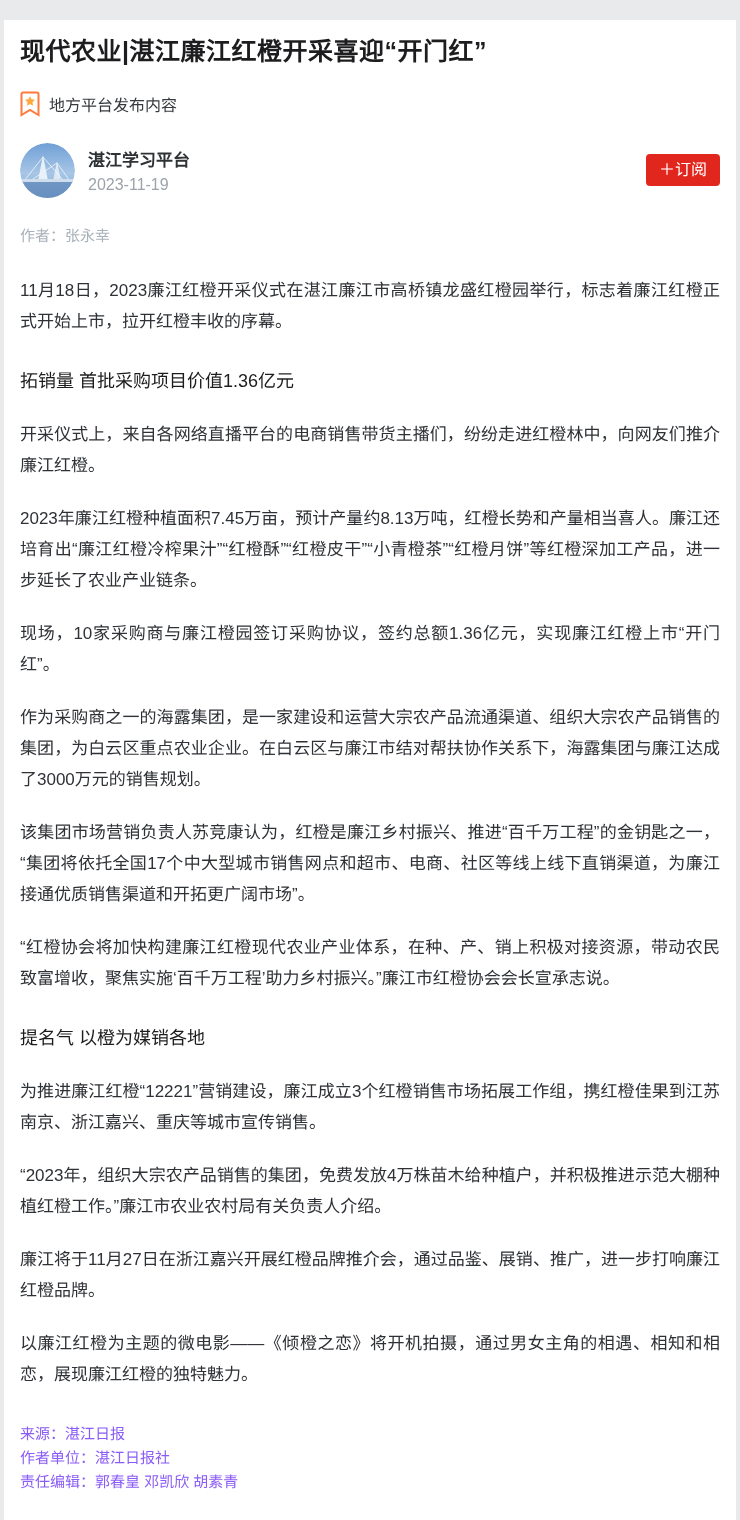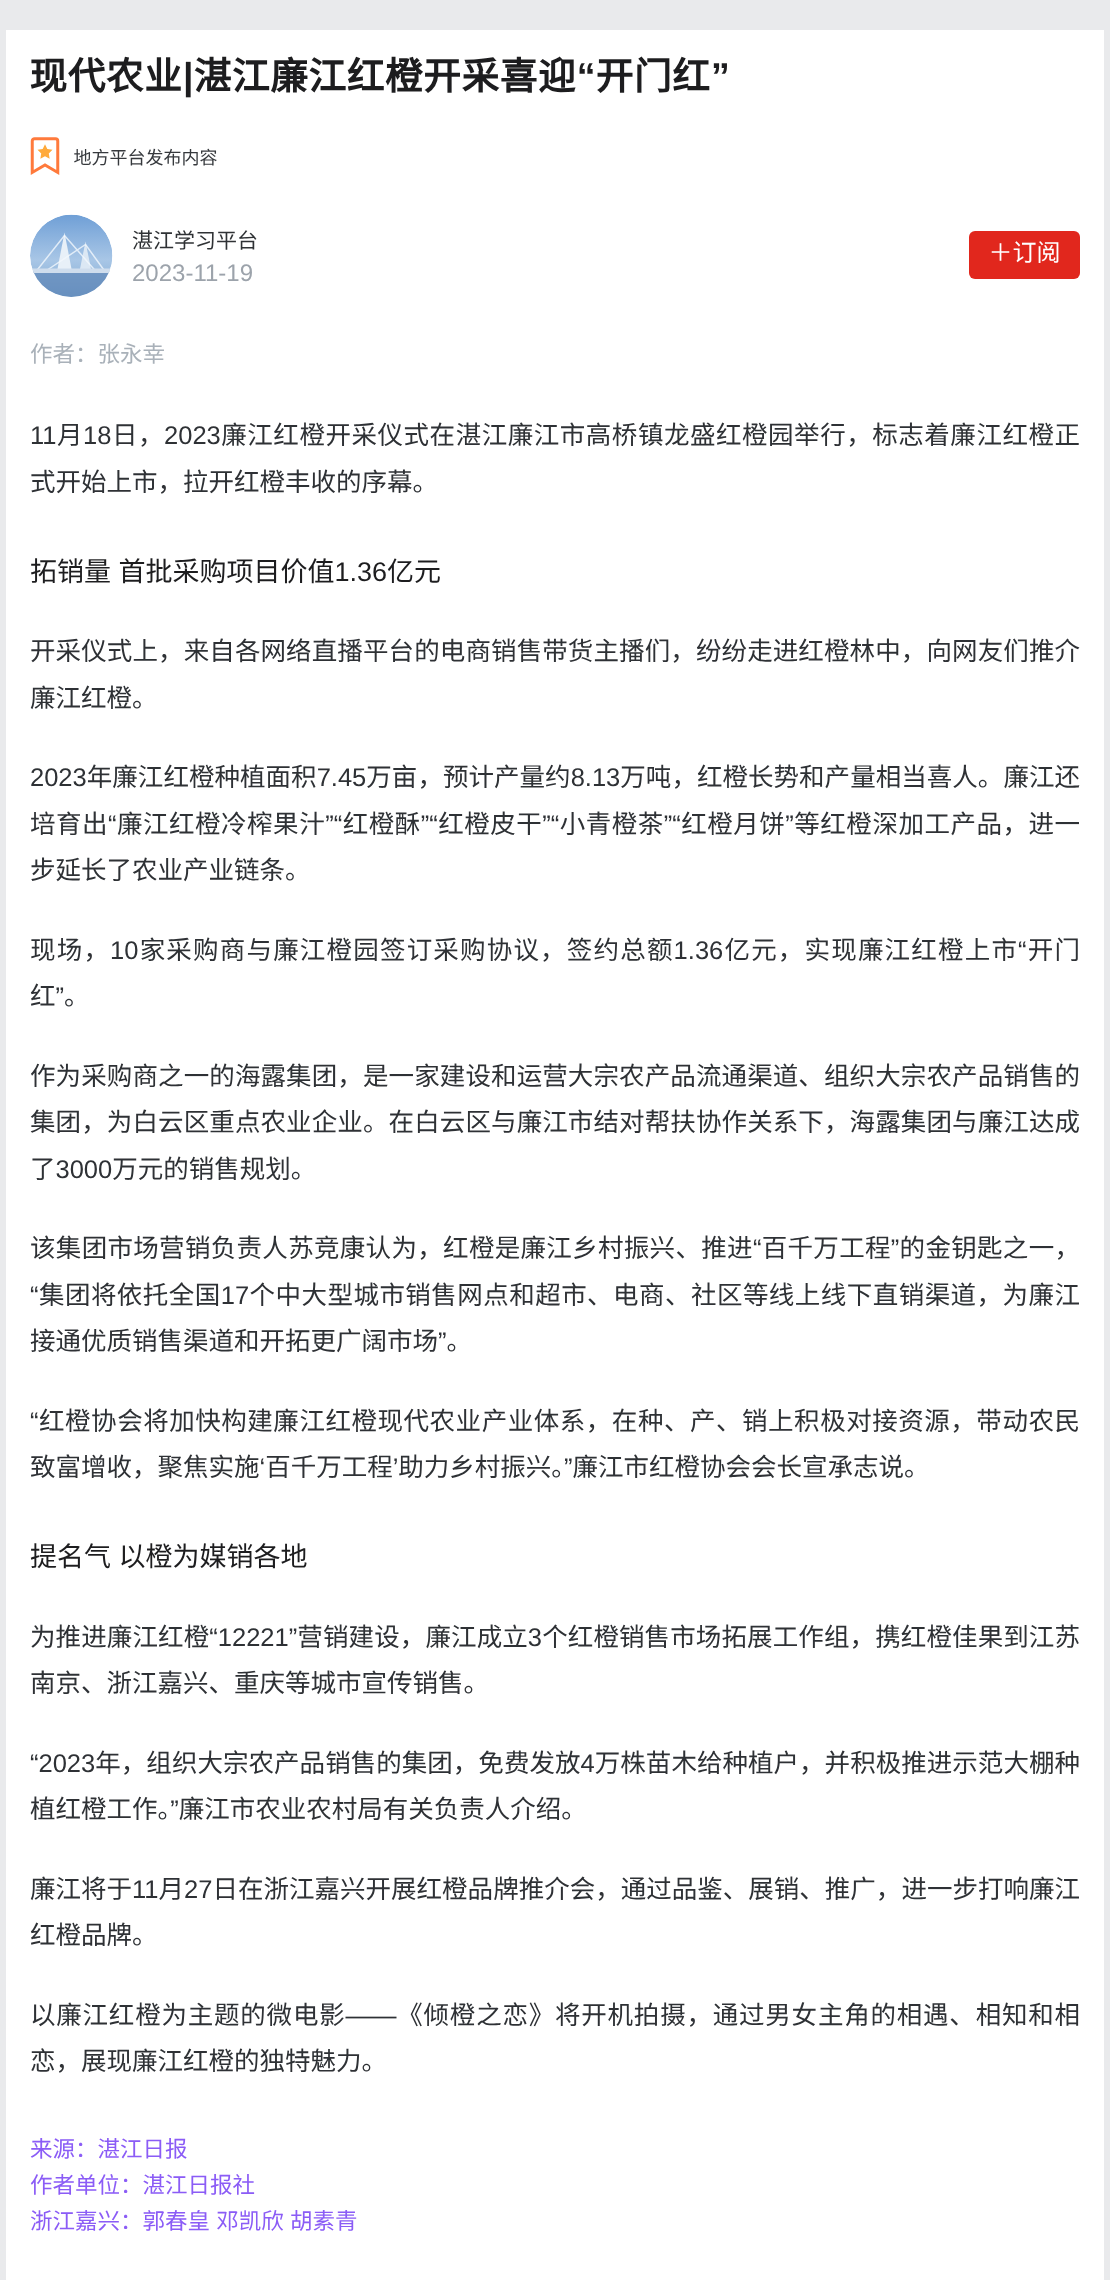--- a/index.html
+++ b/index.html
@@ -26,41 +26,42 @@
     line-height: 1.35;
     letter-spacing: 0.5px;
   }
   .badge-row {
     display: flex;
     align-items: center;
     margin-top: 22px;
     gap: 9px;
   }
   .badge-row .badge-label {
-    font-size: 12px;
+    font-size: 16px;
     color: #36393d;
   }
   .publisher-row {
     display: flex;
     align-items: center;
     margin-top: 26px;
   }
   .avatar {
     width: 55px;
     height: 55px;
     border-radius: 50%;
     overflow: hidden;
     flex: 0 0 55px;
     cursor: pointer;
   }
   .publisher-meta { margin-left: 13px; flex: 1 1 auto; }
   .publisher-name {
-    font-size: 14px;
+    font-size: 17px;
     color: #2f3235;
     cursor: pointer;
+    font-weight: bold;
   }
   .publish-date {
     font-size: 16px;
     color: #9ca3ab;
     margin-top: 5px;
   }
   .subscribe-btn {
     flex: 0 0 auto;
     background: #e1271d;
     color: #ffffff;
@@ -155,16 +156,16 @@
       <h2>提名气 以橙为媒销各地</h2>
       <p>为推进廉江红橙“12221”营销建设，廉江成立3个红橙销售市场拓展工作组，携红橙佳果到江苏南京、浙江嘉兴、重庆等城市宣传销售。</p>
       <p>“2023年，组织大宗农产品销售的集团，免费发放4万株苗木给种植户，并积极推进示范大棚种植红橙工作。”廉江市农业农村局有关负责人介绍。</p>
       <p>廉江将于11月27日在浙江嘉兴开展红橙品牌推介会，通过品鉴、展销、推广，进一步打响廉江红橙品牌。</p>
       <p>以廉江红橙为主题的微电影——《倾橙之恋》将开机拍摄，通过男女主角的相遇、相知和相恋，展现廉江红橙的独特魅力。</p>
     </div>
 
   <div class="footer-meta">
     <div>来源：湛江日报</div>
     <div>作者单位：湛江日报社</div>
-    <div>浙江嘉兴：郭春皇 邓凯欣 胡素青</div>
+    <div>责任编辑：郭春皇 邓凯欣 胡素青</div>
   </div>
 
 </div>
 
 </body></html>

